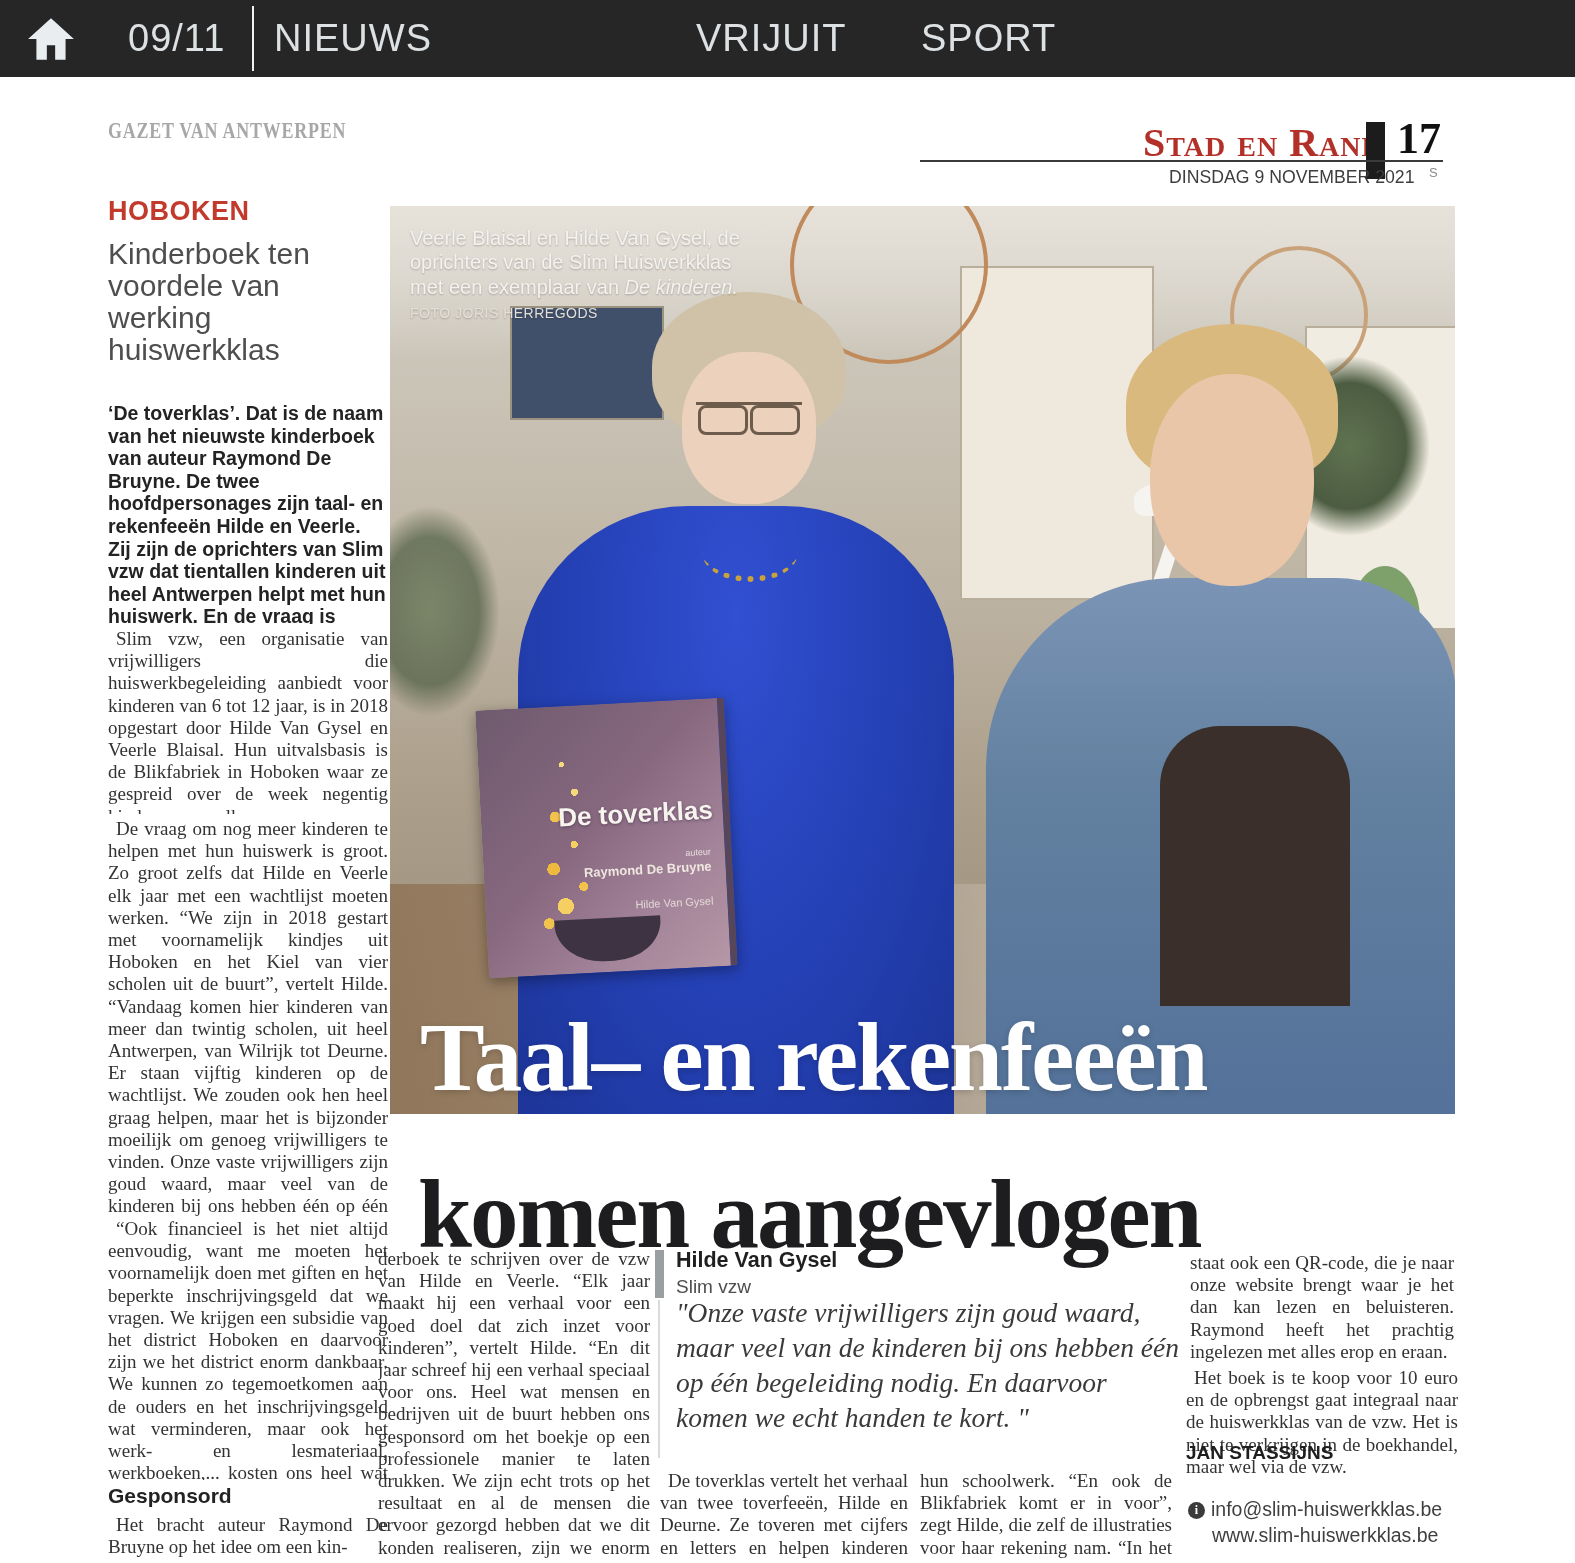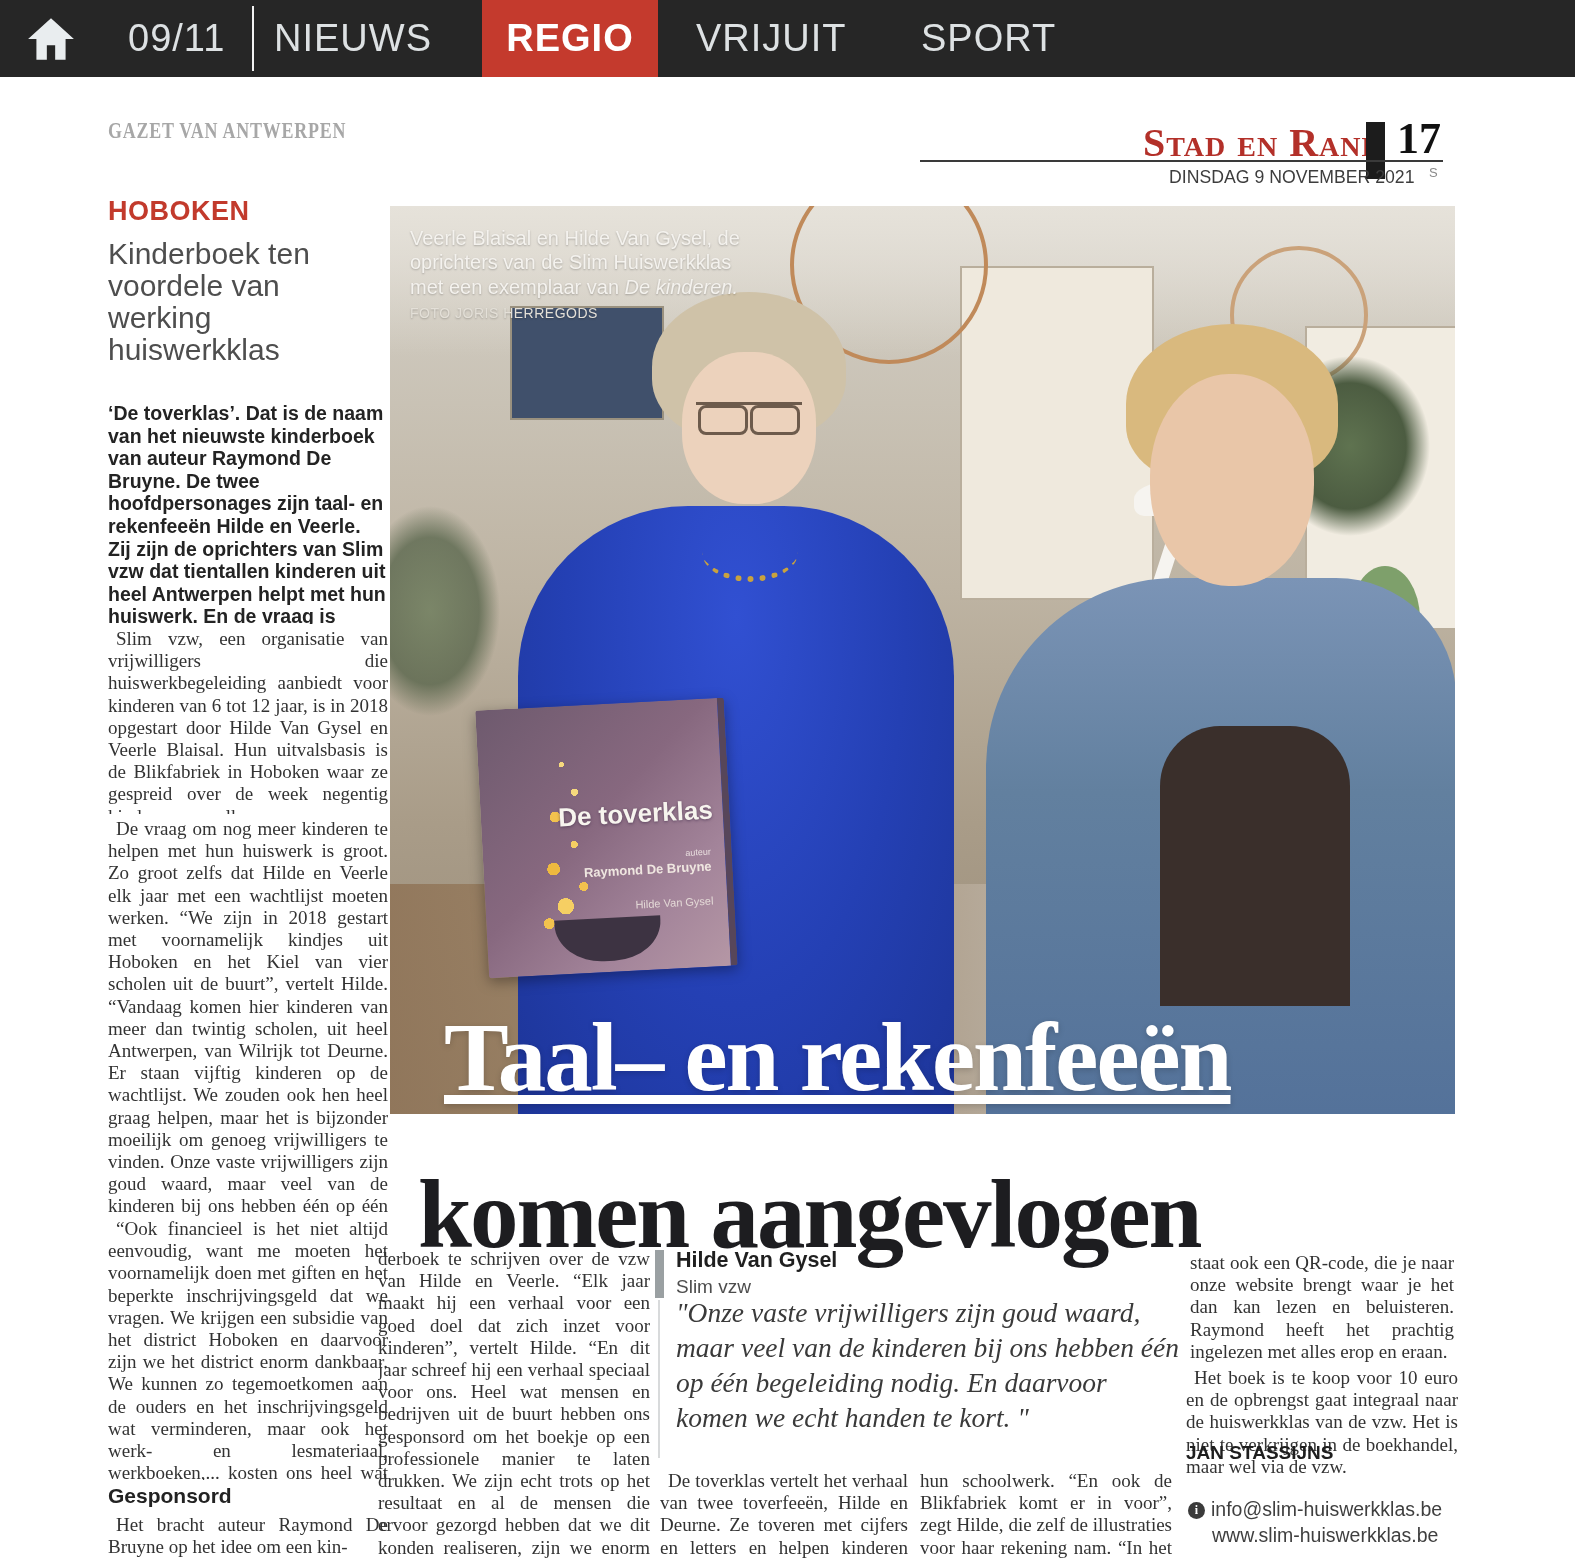--- a/index.html
+++ b/index.html
@@ -118,23 +118,23 @@
         font-weight:bold;font-size:13px;color:#efe6e0;}
   .book-illustrator{position:absolute;right:14px;top:196px;font-family:"Liberation Sans",sans-serif;
         font-size:11px;color:#e3d8d6;}
 
   .caption{position:absolute;left:20px;top:20px;width:336px;font-family:"Liberation Sans",sans-serif;
         font-size:20px;line-height:1.22;color:#f4f2ee;text-shadow:0 1px 2px rgba(0,0,0,.25);}
   .caption i{font-style:italic;}
   .credit{font-size:14px;letter-spacing:.5px;color:#e4e0d8;}
 
   
-  .hl1{position:absolute;left:444px;top:1002px;font-family:"Liberation Serif",serif;font-weight:bold;
+  .hl1{position:absolute;left:420px;top:1002px;font-family:"Liberation Serif",serif;font-weight:bold;
        font-size:97px;letter-spacing:-2px;color:#ffffff;white-space:nowrap;z-index:5;
-       text-shadow:0 2px 6px rgba(0,0,0,.18);text-decoration:underline;}
+       text-shadow:0 2px 6px rgba(0,0,0,.18);}
   .hl2{position:absolute;left:418px;top:1116px;font-family:"Liberation Serif",serif;font-weight:bold;
        font-size:97px;letter-spacing:-2px;color:#1d1d20;white-space:nowrap;z-index:5;margin-top:43px;}
 
   
   .col1{position:absolute;left:378px;top:1248px;width:272px;max-height:315px;overflow:hidden;}
   .quote-bar{position:absolute;left:655px;top:1250px;width:9px;height:48px;background:#9aa0a2;}
   .quote-line{position:absolute;left:658px;top:1300px;width:2px;height:158px;background:#d8dadb;}
   .q-name{position:absolute;left:676px;top:1248px;font-family:"Liberation Sans",sans-serif;
           font-weight:bold;font-size:21.5px;color:#1f1f1f;}
   .q-aff{position:absolute;left:676px;top:1276px;font-family:"Liberation Sans",sans-serif;
@@ -159,23 +159,20 @@
 
 <div class="stage">
 
   <header class="nav">
     <svg class="home" viewBox="0 0 24 24">
       <path d="M12 2 L23 12 L19 12 L19 22 L14 22 L14 15 L10 15 L10 22 L5 22 L5 12 L1 12 Z" fill="#e9edef"></path>
     </svg>
     <span class="nav-item nav-date">09/11</span>
     <span class="nav-div"></span>
     <span class="nav-item nav-nieuws">NIEUWS</span>
-    <span class="nav-regio-block">
-      <span class="nav-item">REGIO</span>
-    </span>
     <span class="nav-item nav-sport">SPORT</span>
     <span class="nav-item nav-vrijuit">VRIJUIT</span>
   </header>
 
   <div class="brand">GAZET VAN ANTWERPEN</div>
   <div class="section-name">Stad en Rand</div>
   <div class="mast-bar"></div>
   <div class="page-num">17</div>
   <div class="mast-rule"></div>
   <div class="date-line">DINSDAG 9 NOVEMBER 2021</div>

